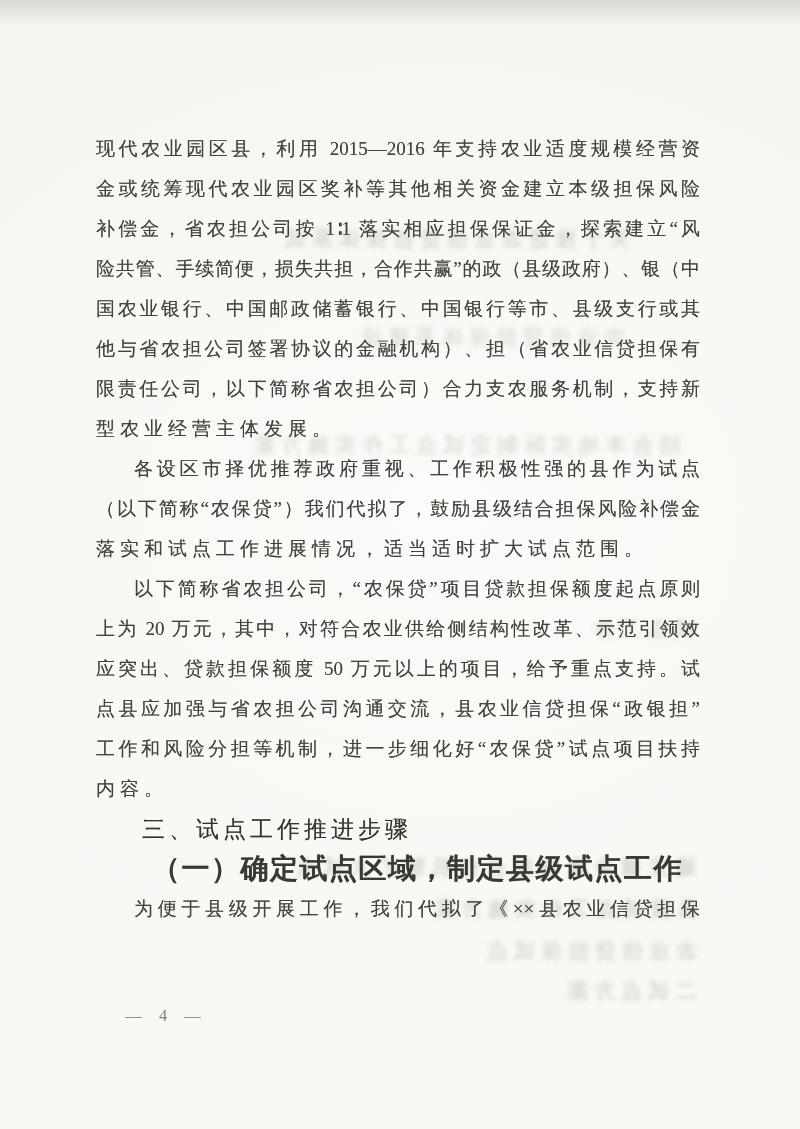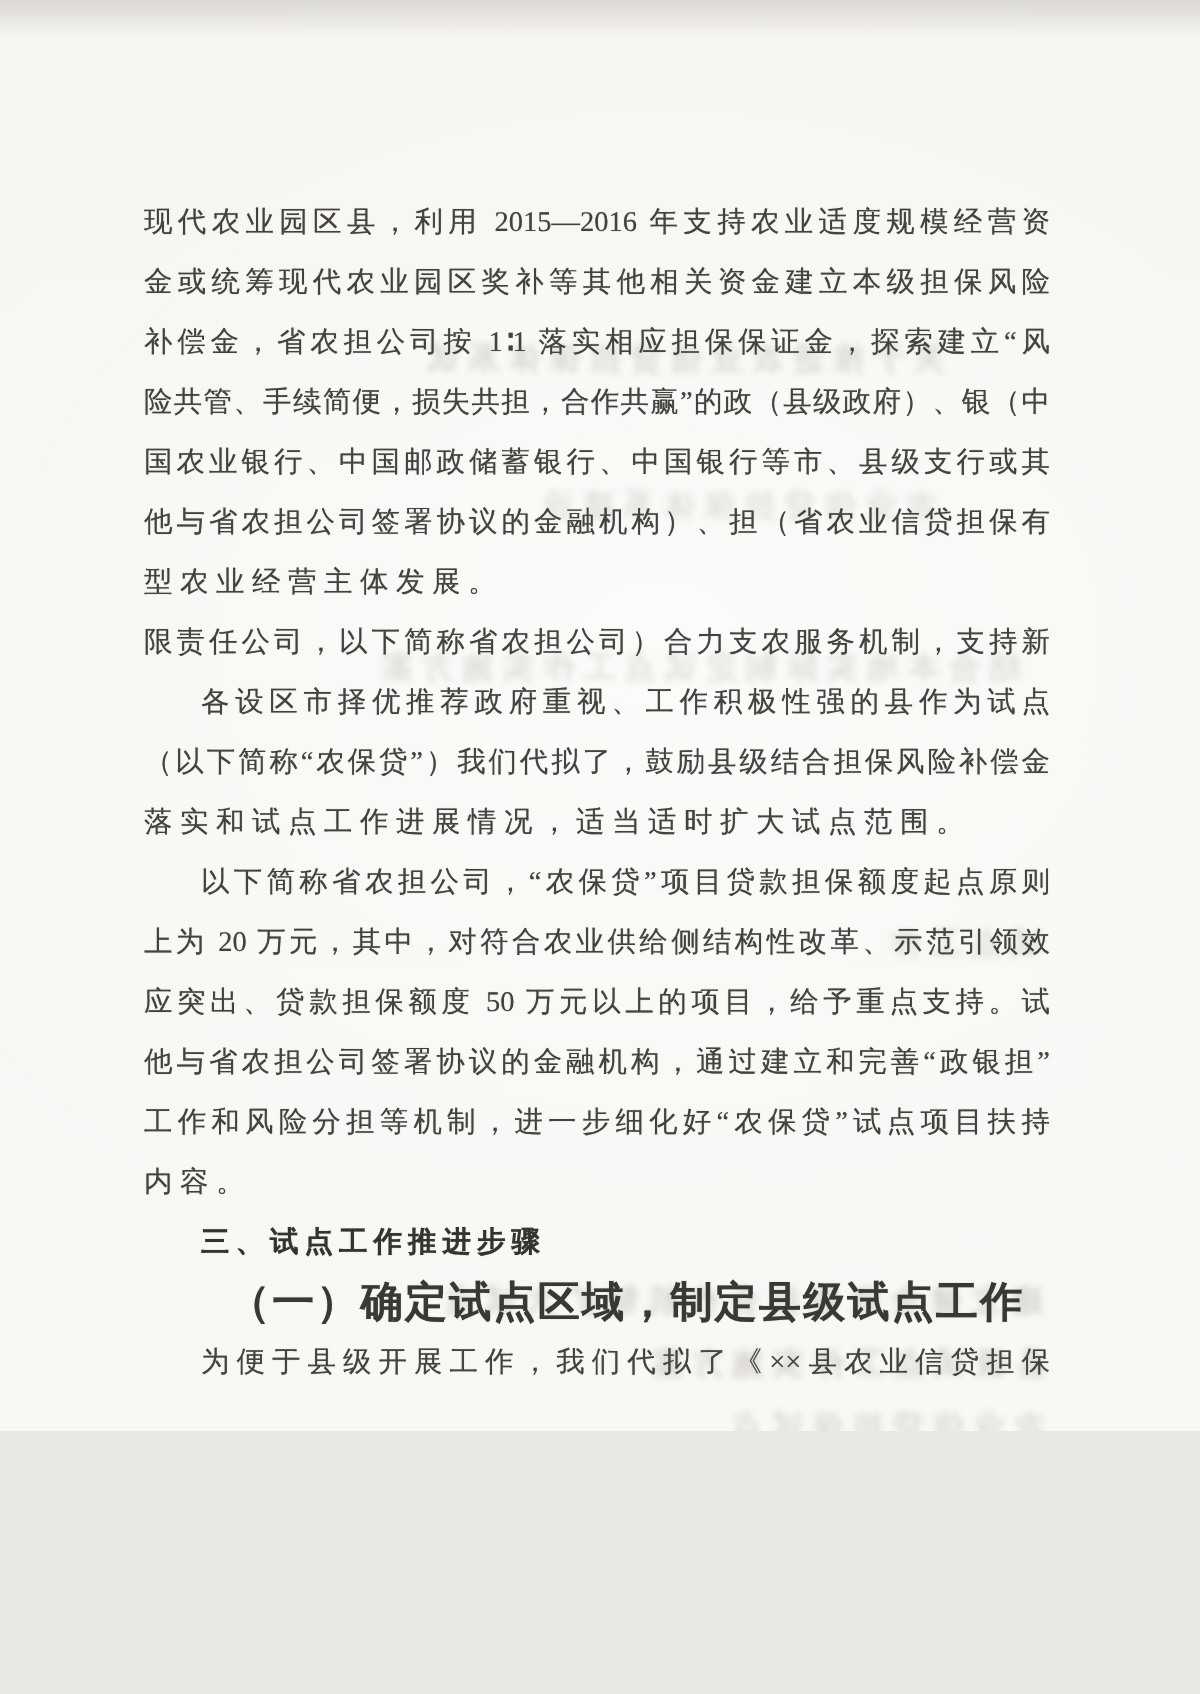--- a/index.html
+++ b/index.html
@@ -1,20 +1,20 @@
 <!DOCTYPE html>
 <html><head>
 <meta charset="utf-8">
 <style>
   html, body { margin: 0; padding: 0; background: #e9e7e2; }
 
   .page {
     position: relative;
     width: 800px;
-    height: 954px;
+    height: 1129px;
     margin: 0 auto;
     background:
       radial-gradient(ellipse 900px 700px at 55% 45%, rgba(255,255,255,0.55), rgba(255,255,255,0) 70%),
       linear-gradient(180deg, #edebe6 0%, #f7f5f1 2.5%, #f8f6f2 55%, #faf8f5 100%);
     overflow: hidden;
     font-family: "Liberation Serif", "DejaVu Serif", serif;
   }
 
   
   .scan-top {
@@ -70,22 +70,22 @@
   }
   
   .end { letter-spacing: 5px; }
   
   .ind { text-indent: 2em; }
 
   
   .h1 {
     text-indent: 2em;
     font-family: "Liberation Sans", "DejaVu Sans", sans-serif;
-    font-weight: 700;
-    font-size: 19px;
+    font-weight: 400;
+    font-size: 23px;
     letter-spacing: 4px;
     color: #35332f;
   }
   
   .h2 {
     text-indent: 2em;
     font-weight: 700;
     font-size: 28px;
     letter-spacing: 1.5px;
     color: #3a3834;
@@ -121,29 +121,29 @@
   <div class="ghost g6">农业信贷担保试点</div>
   <div class="ghost g7">二试点方案</div>
 
   <div class="content">
     <div class="ln j">现代农业园区县，利用 2015—2016 年支持农业适度规模经营资</div>
     <div class="ln j">金或统筹现代农业园区奖补等其他相关资金建立本级担保风险</div>
     <div class="ln j">补偿金，省农担公司按 1∶1 落实相应担保保证金，探索建立“风</div>
     <div class="ln j">险共管、手续简便，损失共担，合作共赢”的政（县级政府）、银（中</div>
     <div class="ln j">国农业银行、中国邮政储蓄银行、中国银行等市、县级支行或其</div>
     <div class="ln j">他与省农担公司签署协议的金融机构）、担（省农业信贷担保有</div>
+    <div class="ln j">限责任公司，以下简称省农担公司）合力支农服务机制，支持新</div>
     <div class="ln end">型农业经营主体发展。</div>
-    <div class="ln j">限责任公司，以下简称省农担公司）合力支农服务机制，支持新</div>
     <div class="ln j ind">各设区市择优推荐政府重视、工作积极性强的县作为试点</div>
     <div class="ln j">（以下简称“农保贷”）我们代拟了，鼓励县级结合担保风险补偿金</div>
     <div class="ln end">落实和试点工作进展情况，适当适时扩大试点范围。</div>
     <div class="ln j ind">以下简称省农担公司，“农保贷”项目贷款担保额度起点原则</div>
     <div class="ln j">上为 20 万元，其中，对符合农业供给侧结构性改革、示范引领效</div>
     <div class="ln j">应突出、贷款担保额度 50 万元以上的项目，给予重点支持。试</div>
-    <div class="ln j">他与省农担公司签署协议的金融机构，通过建立和完善“政银担”</div>
+    <div class="ln j">点县应加强与省农担公司沟通交流，县农业信贷担保“政银担”</div>
     <div class="ln j">工作和风险分担等机制，进一步细化好“农保贷”试点项目扶持</div>
     <div class="ln end">内容。</div>
     <div class="ln h1">三、试点工作推进步骤</div>
     <div class="ln h2">（一）确定试点区域，制定县级试点工作实施方案</div>
     <div class="ln j ind">为便于县级开展工作，我们代拟了《××县农业信贷担保</div>
   </div>
 
   <div class="pagenum">— 4 —</div>
 
 </div>

